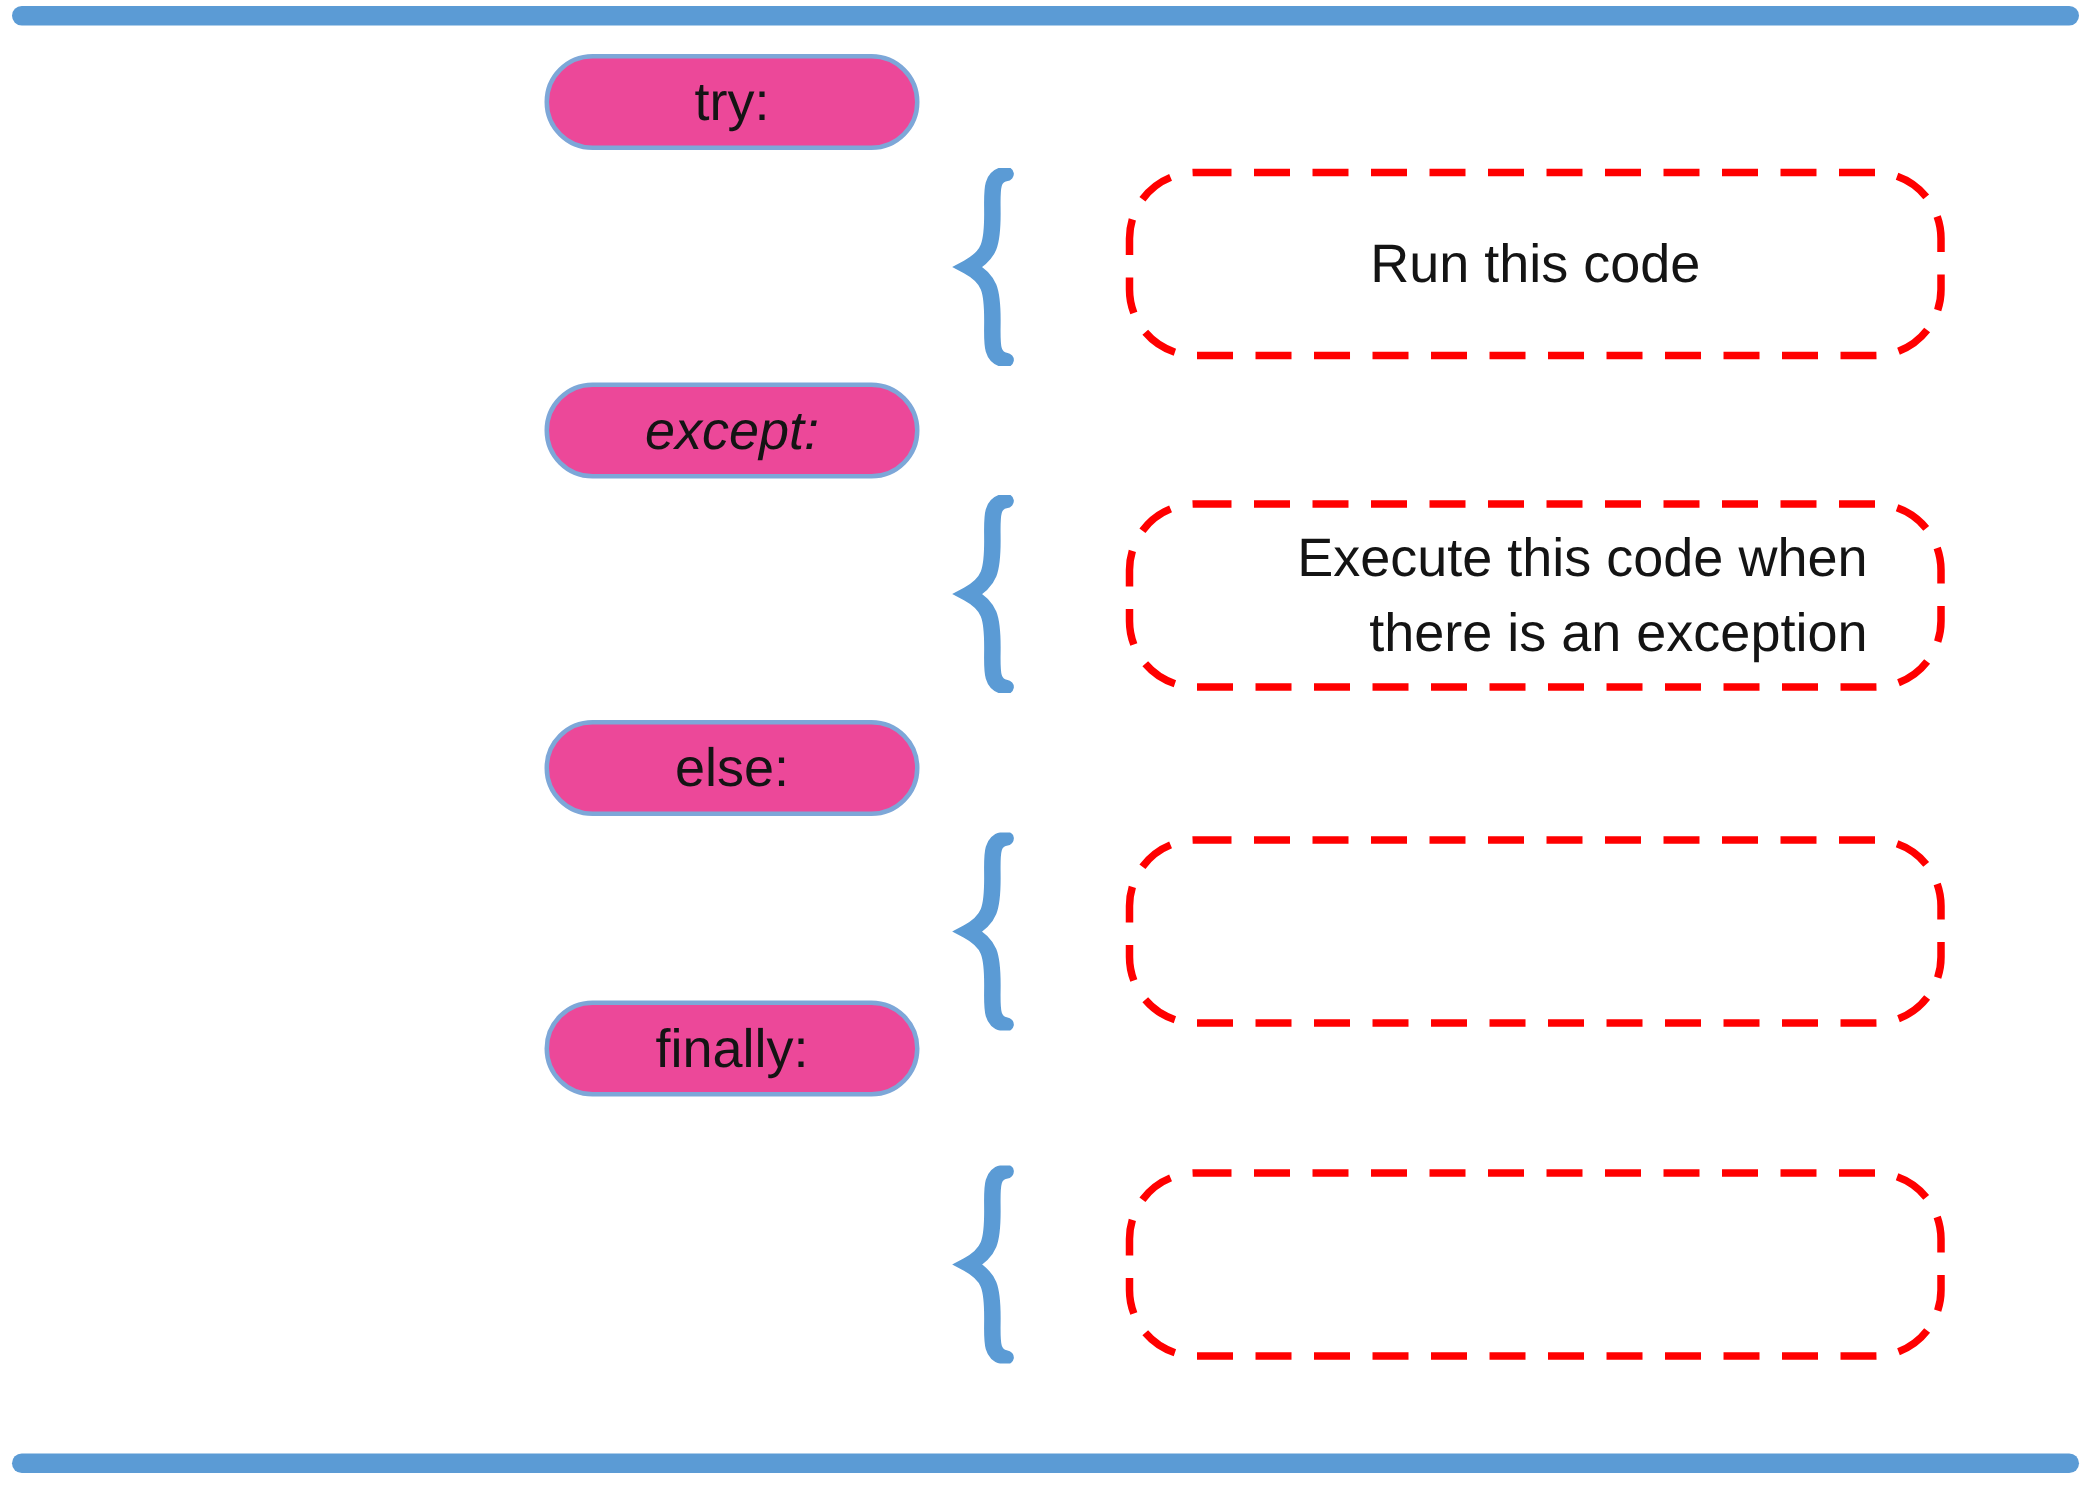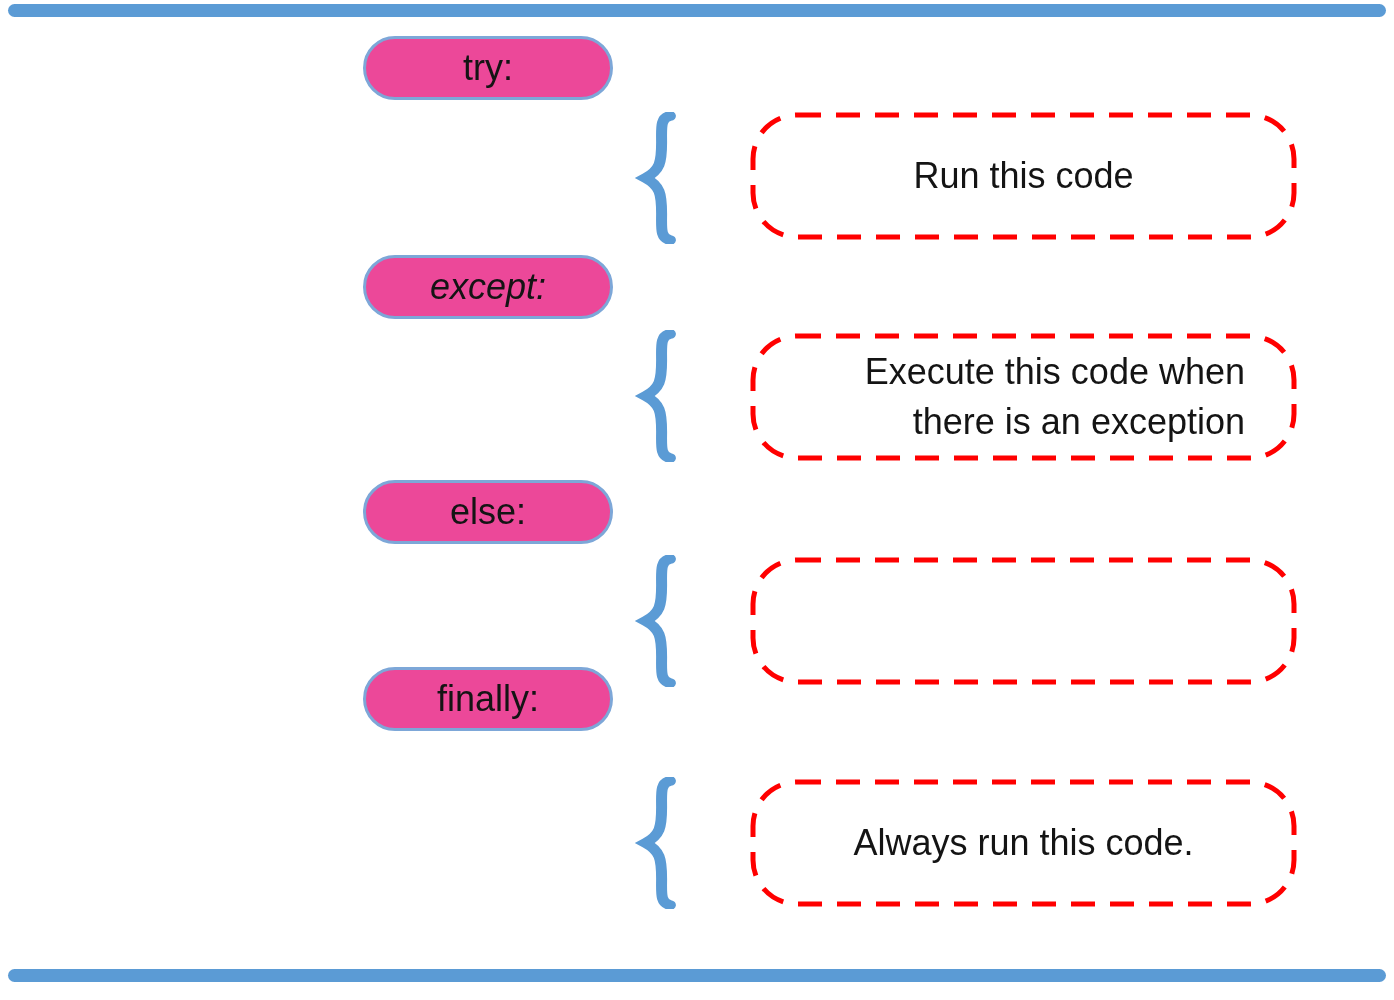--- a/index.html
+++ b/index.html
@@ -111,18 +111,17 @@
   </div>
   <span class="brace r4">
     <svg viewBox="0 0 60 200" preserveAspectRatio="none" aria-hidden="true">
       <path d="M51 6 C37 8 39 24 39 46 C39 76 37 88 17 100 C37 112 39 124 39 154 C39 176 37 192 51 194" fill="none" stroke="#5B9BD5" stroke-width="15" stroke-linecap="round"></path>
     </svg>
   </span>
   <div class="redbox r4">
     <svg class="dash" viewBox="0 0 547 128" preserveAspectRatio="none" aria-hidden="true">
       <rect x="3" y="3" width="541" height="122" rx="44" fill="none" stroke="#FF0000" stroke-width="5" stroke-dasharray="24 15"></rect>
     </svg>
-    <span class="label">Always run this code.</span>
   </div>
 
   <div class="bar bottom"></div>
 
 </div>
 
 </body></html>

